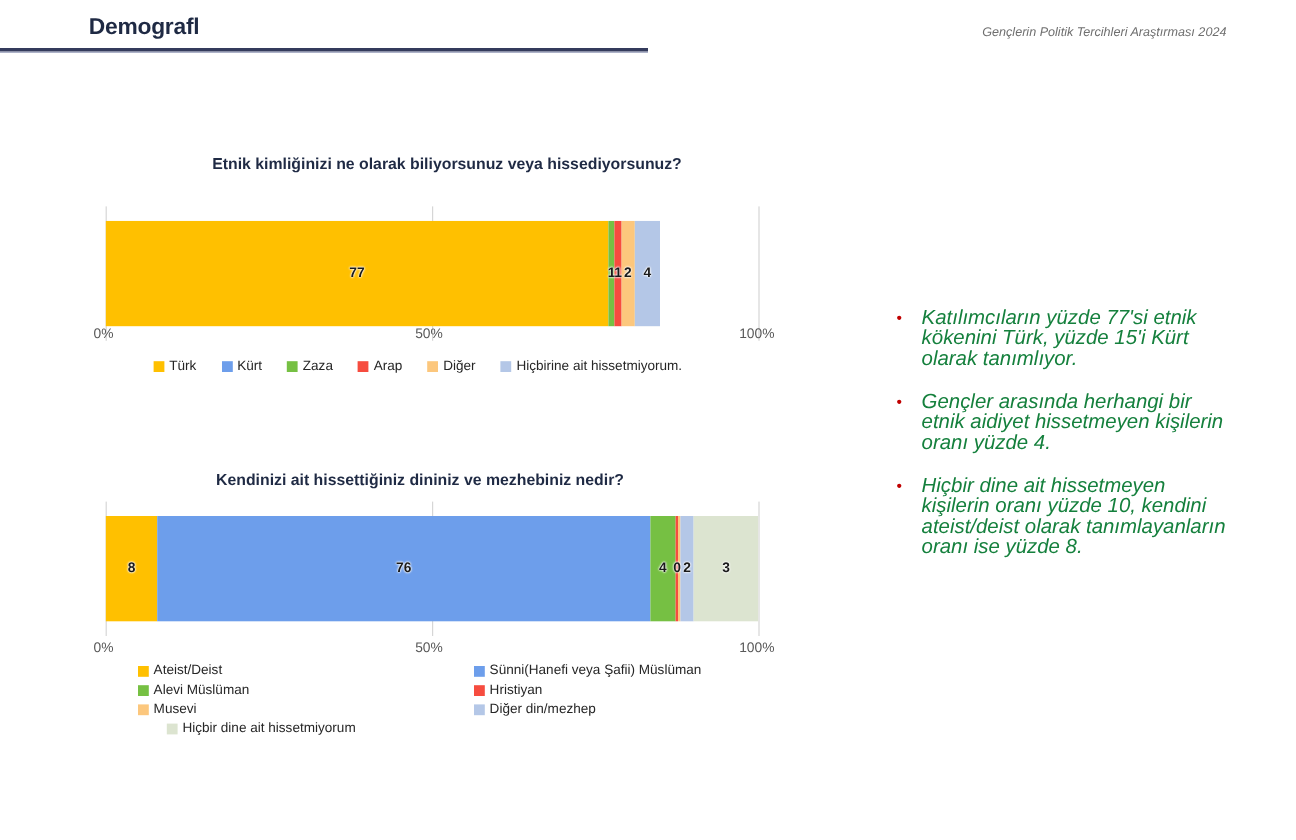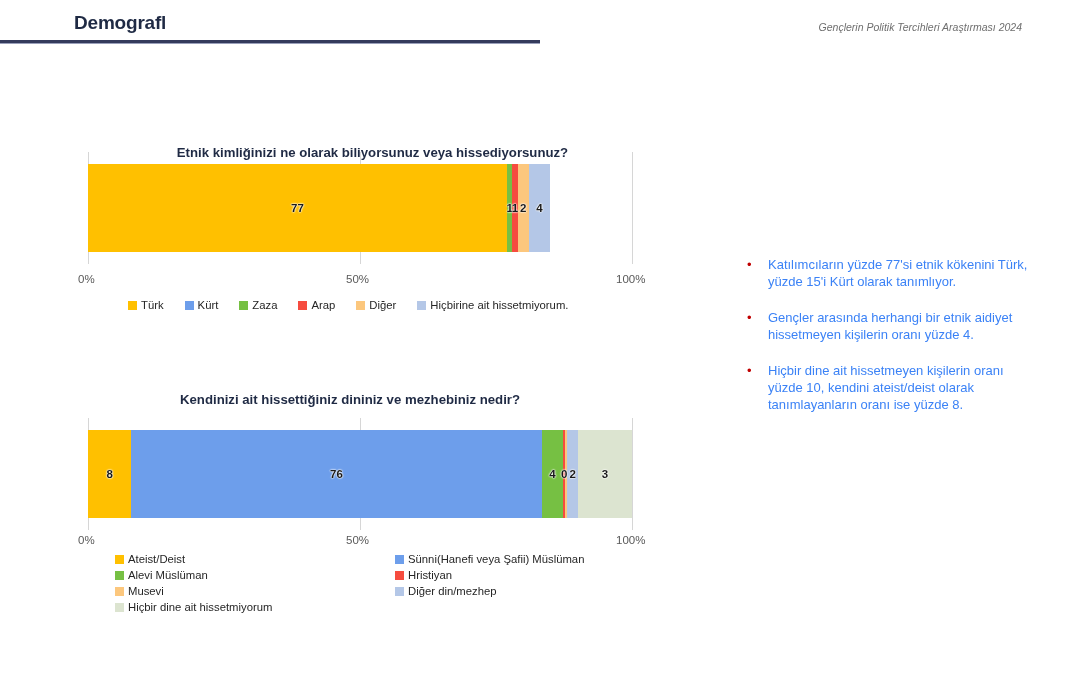--- a/index.html
+++ b/index.html
@@ -93,37 +93,37 @@
   }
 
   
   .bullets { position: absolute; left: 742px; top: 256px; width: 290px; }
   .bullet { display: flex; margin-bottom: 19px; }
   .bullet-dot {
     color: #c00000; font-size: 13px; line-height: 17px;
     width: 26px; flex: none; padding-left: 5px;
   }
   .bullet-text {
-    font-size: 13px; line-height: 17px; color: #3b82f6;
+    font-size: 17px; line-height: 17px; color: #15803d; font-style: italic;
   }
 </style>
 </head>
 <body>
 
 <div class="page">
 
   <div>
     <div class="hdr-title">Demografl</div>
     <div class="hdr-rule"></div>
     <div class="hdr-sub">Gençlerin Politik Tercihleri Araştırması 2024</div>
   </div>
 
   <div class="chart" id="chart-1" style="top:0;">
-    <div class="chart-title" style="top:145px;padding-left:45px;">Etnik kimliğinizi ne olarak biliyorsunuz veya hissediyorsunuz?</div>
-    <div class="plot" id="plot-1" style="left:88px; top:164px; width:544px;">
+    <div class="chart-title" style="top:129px;padding-left:45px;">Etnik kimliğinizi ne olarak biliyorsunuz veya hissediyorsunuz?</div>
+    <div class="plot" id="plot-1" style="left:88px; top:184px; width:544px;">
         <div class="gridline" style="left: 0px;"></div>
         <div class="gridline" style="left: 272px;"></div>
         <div class="gridline" style="left: 544px;"></div>
         <div class="bar" style="left: 0px; width: 544px;">
           <div class="seg" title="Türk: 77%" style="width: 418.88px; background: rgb(255, 192, 0);">
             <span class="seg-label">77</span>
           </div>
           <div class="seg" title="Zaza: 1%" style="width: 5.44px; background: rgb(118, 192, 67);">
             <span class="seg-label">1</span>
           </div>
@@ -220,21 +220,21 @@
           <span class="legend-label">Alevi Müslüman</span>
         </div>
         <div class="legend-item" style="order: 4;">
           <span class="swatch" style="background: rgb(252, 199, 125);"></span>
           <span class="legend-label">Musevi</span>
         </div>
         <div class="legend-item" style="order: 5;">
           <span class="swatch" style="background: rgb(180, 199, 231);"></span>
           <span class="legend-label">Diğer din/mezhep</span>
         </div>
-        <div class="legend-item" style="order: 6;">
+        <div class="legend-item" style="order: 6; margin-left: 24px;">
           <span class="swatch" style="background: rgb(220, 228, 208);"></span>
           <span class="legend-label">Hiçbir dine ait hissetmiyorum</span>
         </div>
       </div>
   </div>
 
   <div class="bullets" id="bullets">
       <div class="bullet">
         <div class="bullet-dot">•</div>
         <div class="bullet-text">Katılımcıların yüzde 77'si etnik kökenini Türk, yüzde 15'i Kürt olarak tanımlıyor.</div>

